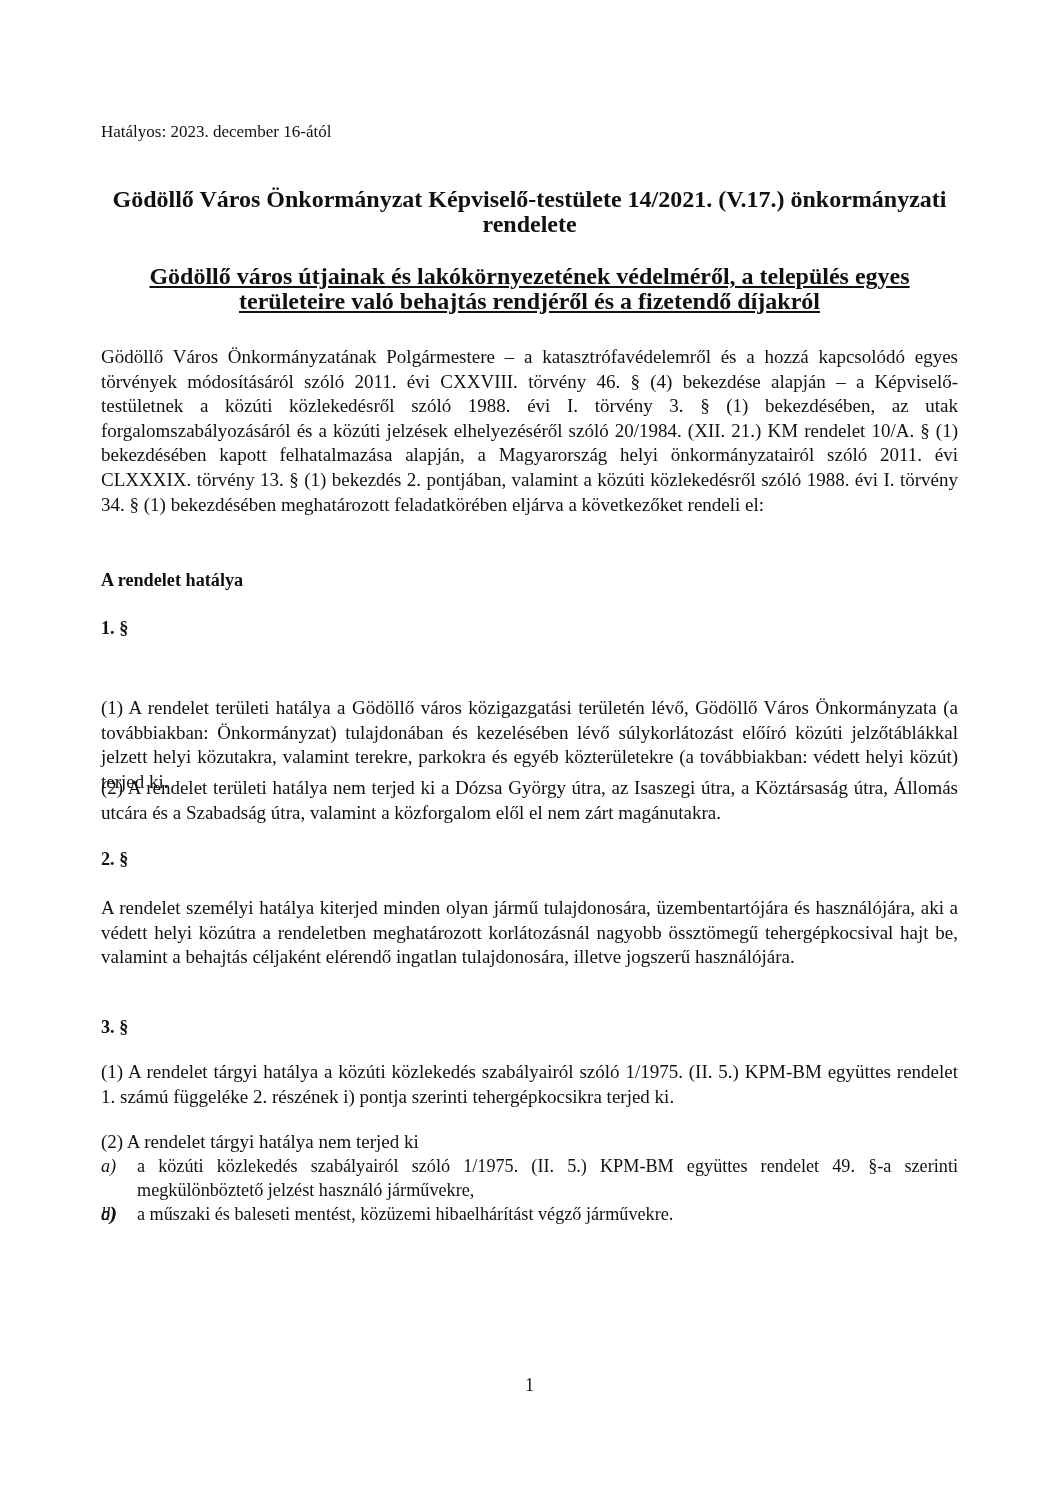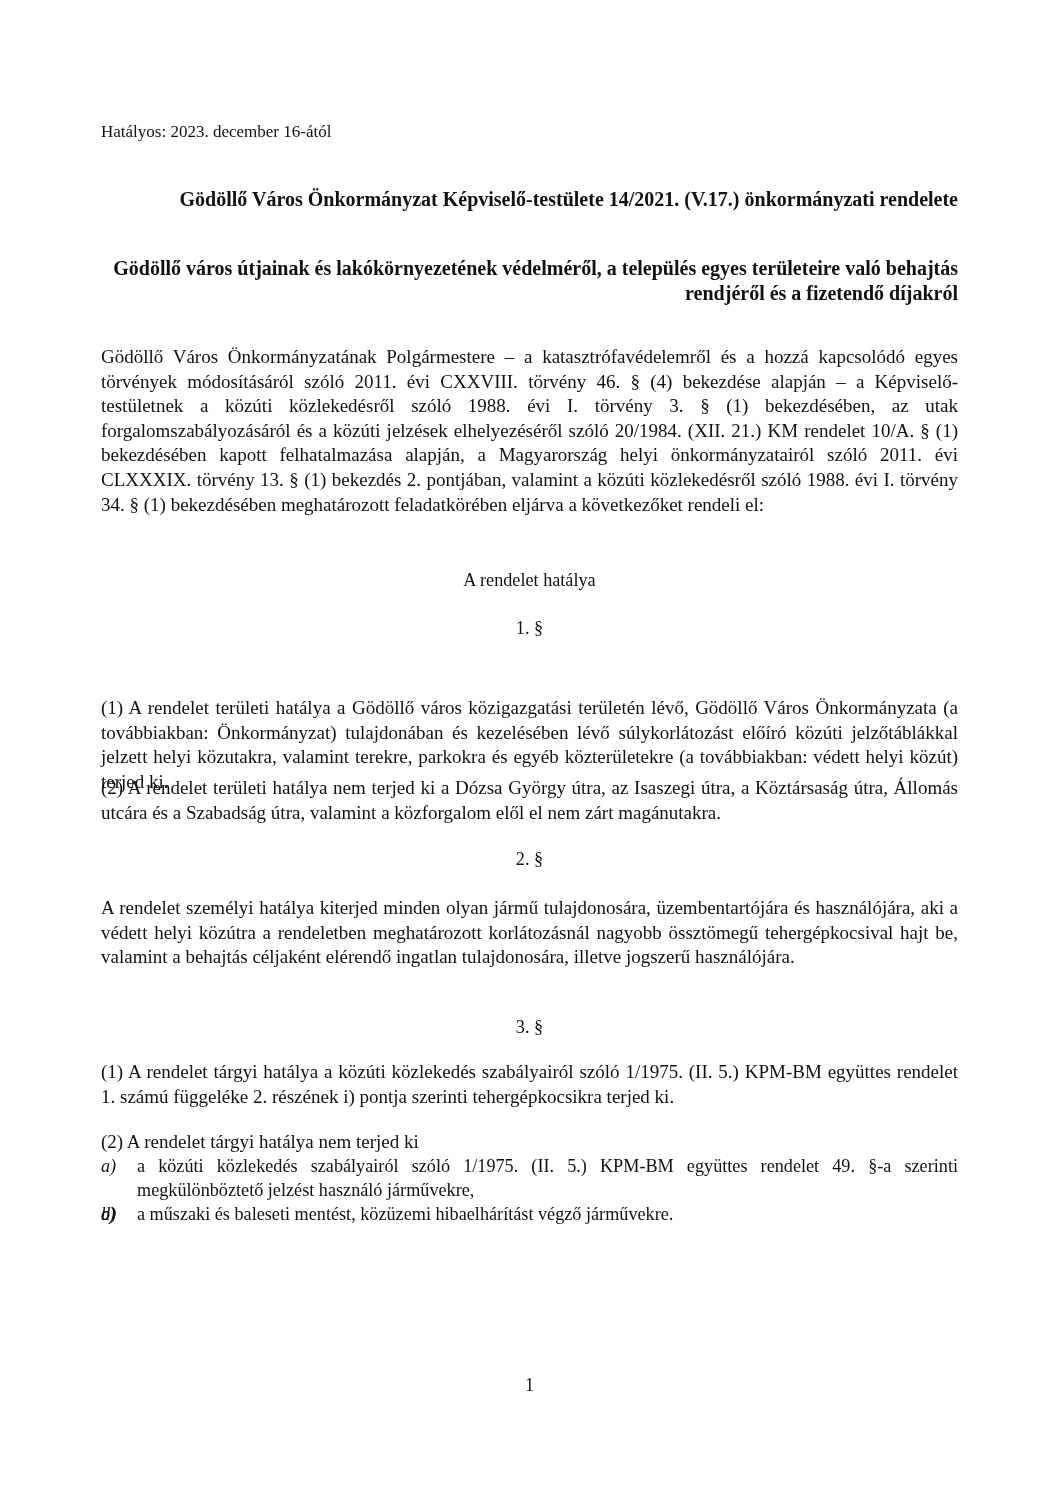--- a/index.html
+++ b/index.html
@@ -21,43 +21,42 @@
     position: absolute;
     left: 0;
     top: 122px;
     font-size: 17px;
     line-height: 20px;
   }
   .title {
     position: absolute;
     left: 0;
     width: 857px;
-    text-align: right;
+    text-align: center;
     font-weight: bold;
-    font-size: 20px;
+    font-size: 24px;
     line-height: 25px;
   }
   .t1 { top: 187px; }
-  .t2 { top: 256px; }
+  .t2 { top: 264px; text-decoration: underline; }
   .para {
     position: absolute;
     left: 0;
     width: 857px;
     font-size: 19px;
     line-height: 24.6px;
     text-align: justify;
     text-align-last: left;
   }
   .p-preamble { top: 345px; }
   .heading {
     position: absolute;
     left: 0;
     width: 857px;
-    text-align: center;
-    font-weight: normal;
+    font-weight: bold;
     font-size: 18.2px;
     line-height: 24px;
   }
   .h-scope { top: 568px; }
   .h-s1 { top: 616px; }
   .p-s1-1 { top: 688px; margin-top: 8px; }
   .p-s1-2 { top: 776px; }
   .h-s2 { top: 847px; }
   .p-s2 { top: 896px; }
   .h-s3 { top: 1015px; }

